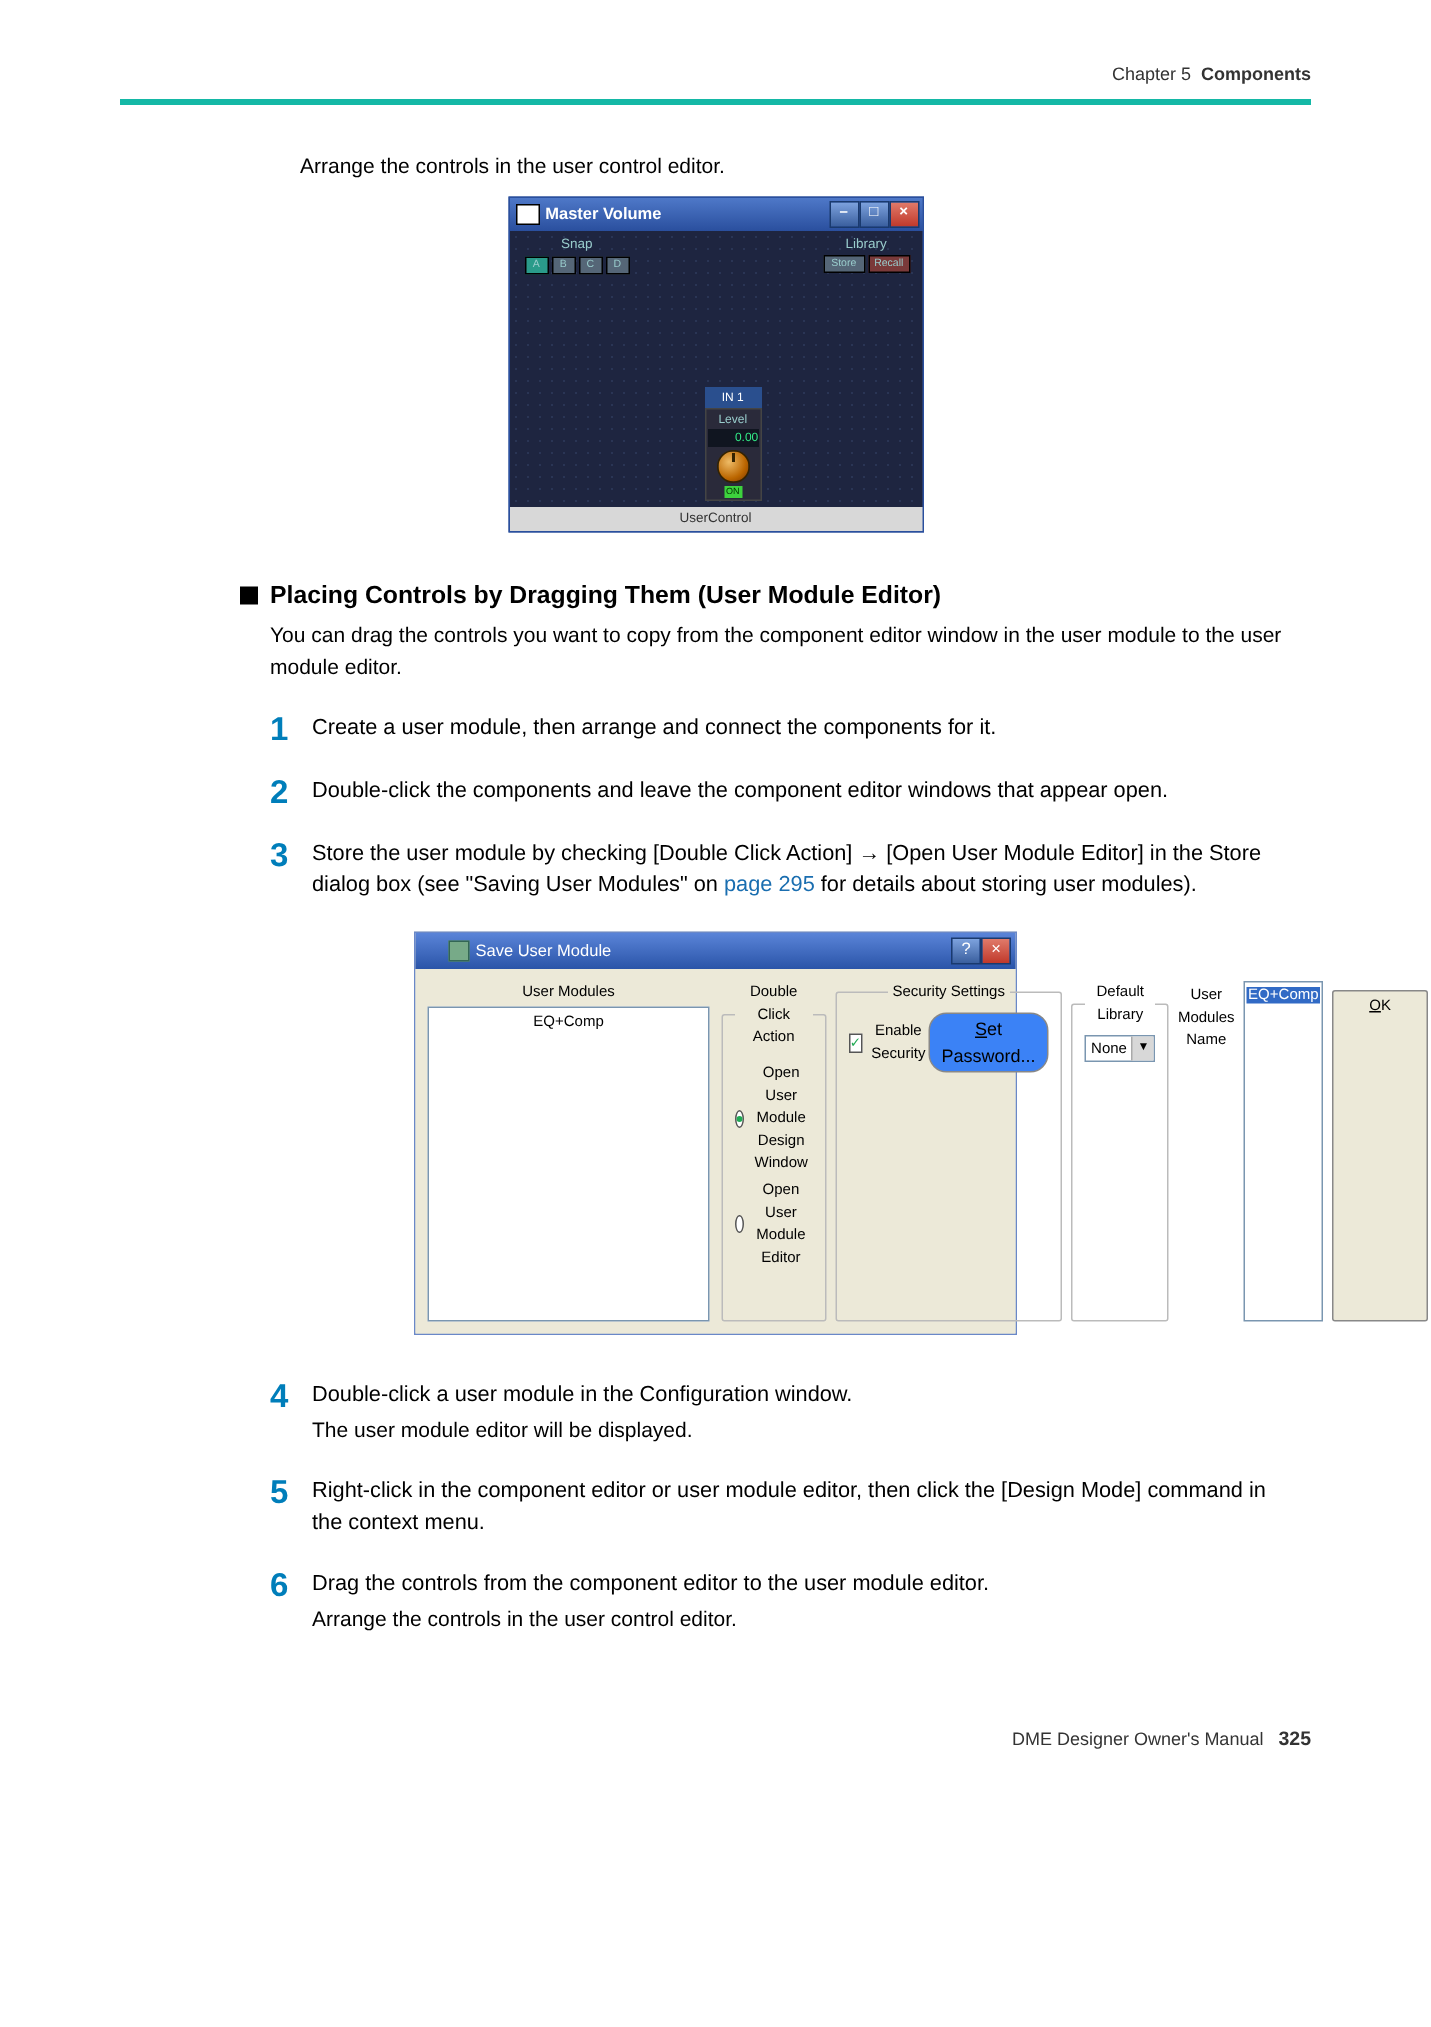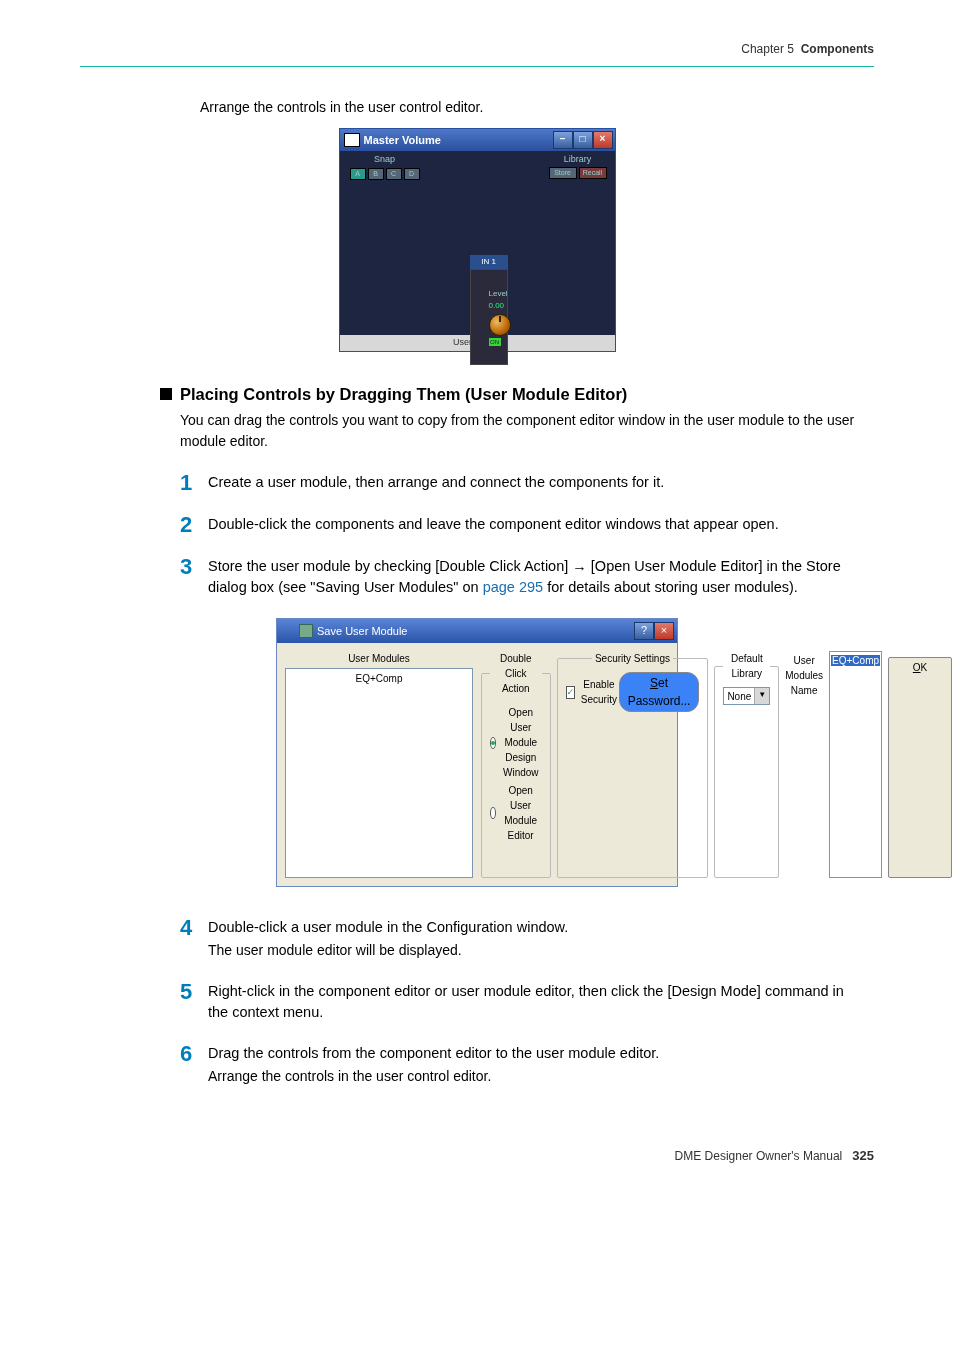--- a/index.html
+++ b/index.html
@@ -13,21 +13,21 @@
     line-height: 1.5;
   }
   .page {
     padding: 40px 80px 40px 80px;
   }
   .header {
     text-align: right;
     font-size: 12px;
     color: #333;
     padding-bottom: 8px;
-    border-bottom: 1px solid #14b8a6;
+    border-bottom: 4px solid #14b8a6;
     margin-bottom: 30px;
   }
   .header .bold { font-weight: bold; }
   .intro {
     margin-left: 120px;
     margin-bottom: 10px;
     font-size: 14px;
   }
   .figure {
     text-align: center;
@@ -126,21 +126,21 @@
   }
   .mv-comp-title {
     background: #2a4f8e;
     color: #fff;
     font-size: 8px;
     padding: 1px;
   }
   .mv-comp-box {
     border: 1px solid #444;
     background: #2a2a3a;
-    padding: 18px;
+    padding: 1px;
   }
   .mv-level-val {
     background: #101520;
     color: #3e8;
     font-size: 8px;
     margin-bottom: 0;
     text-align: right;
   }
   .mv-knob {
     width: 20px; height: 20px;

